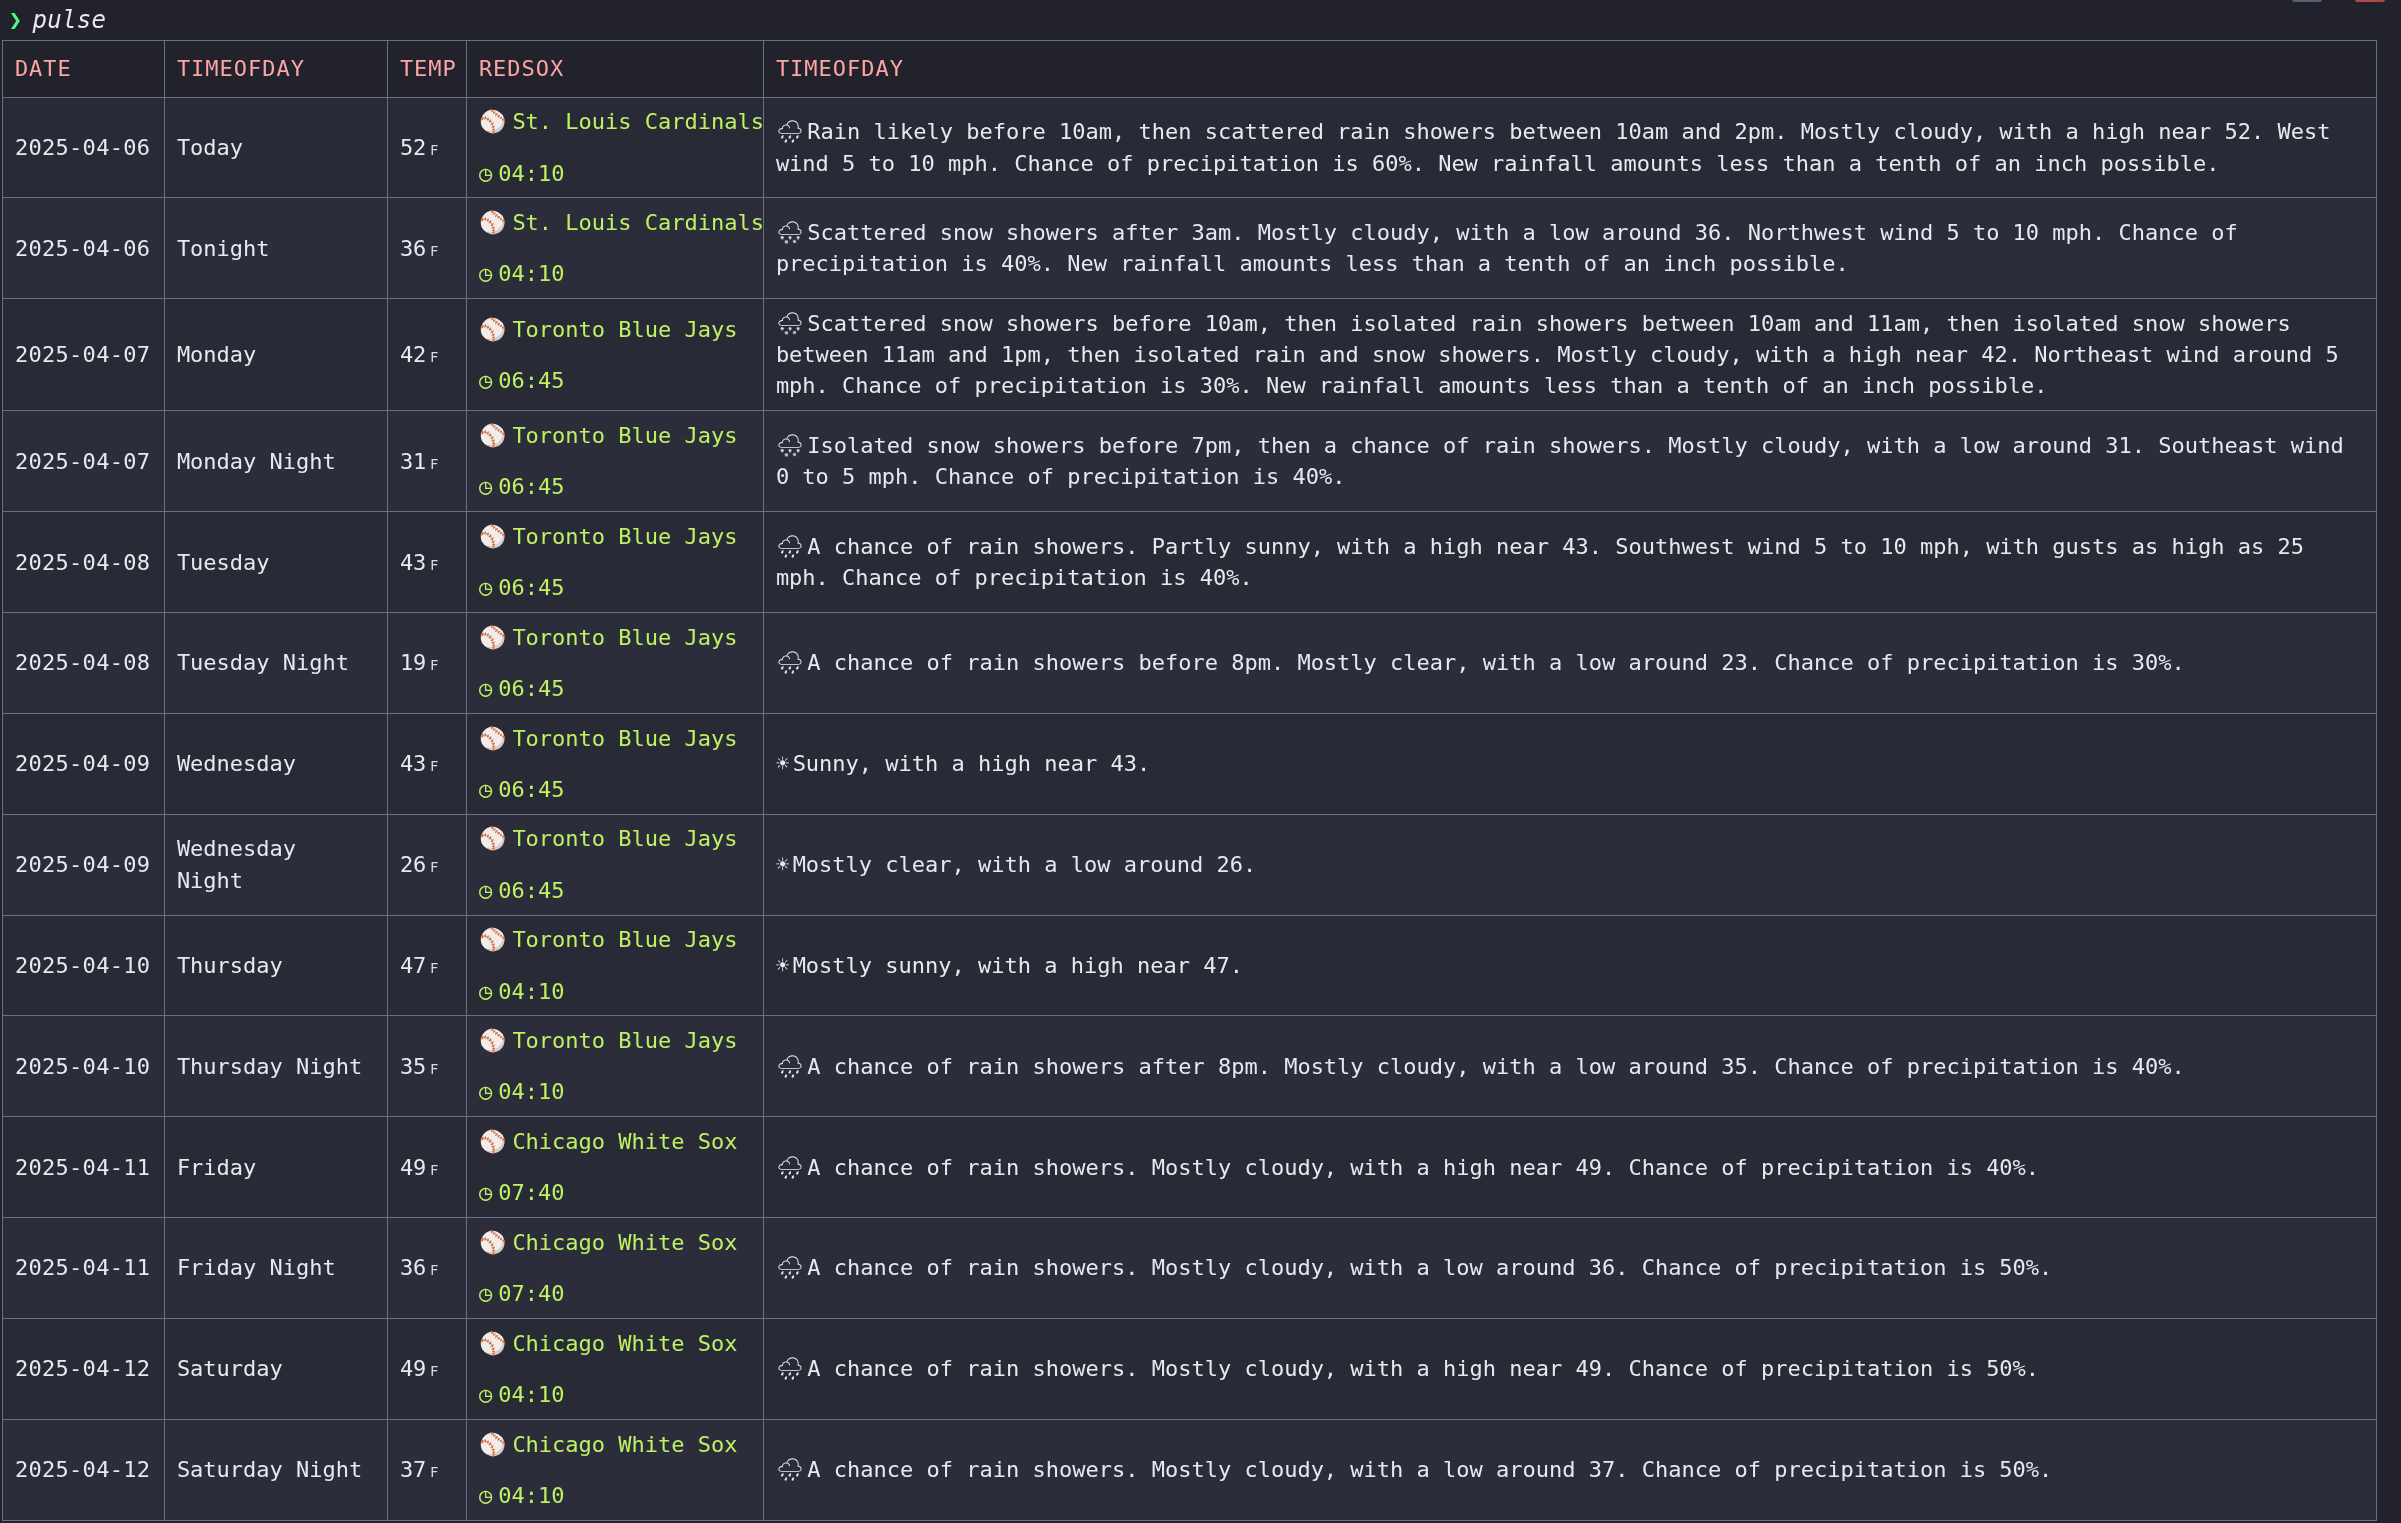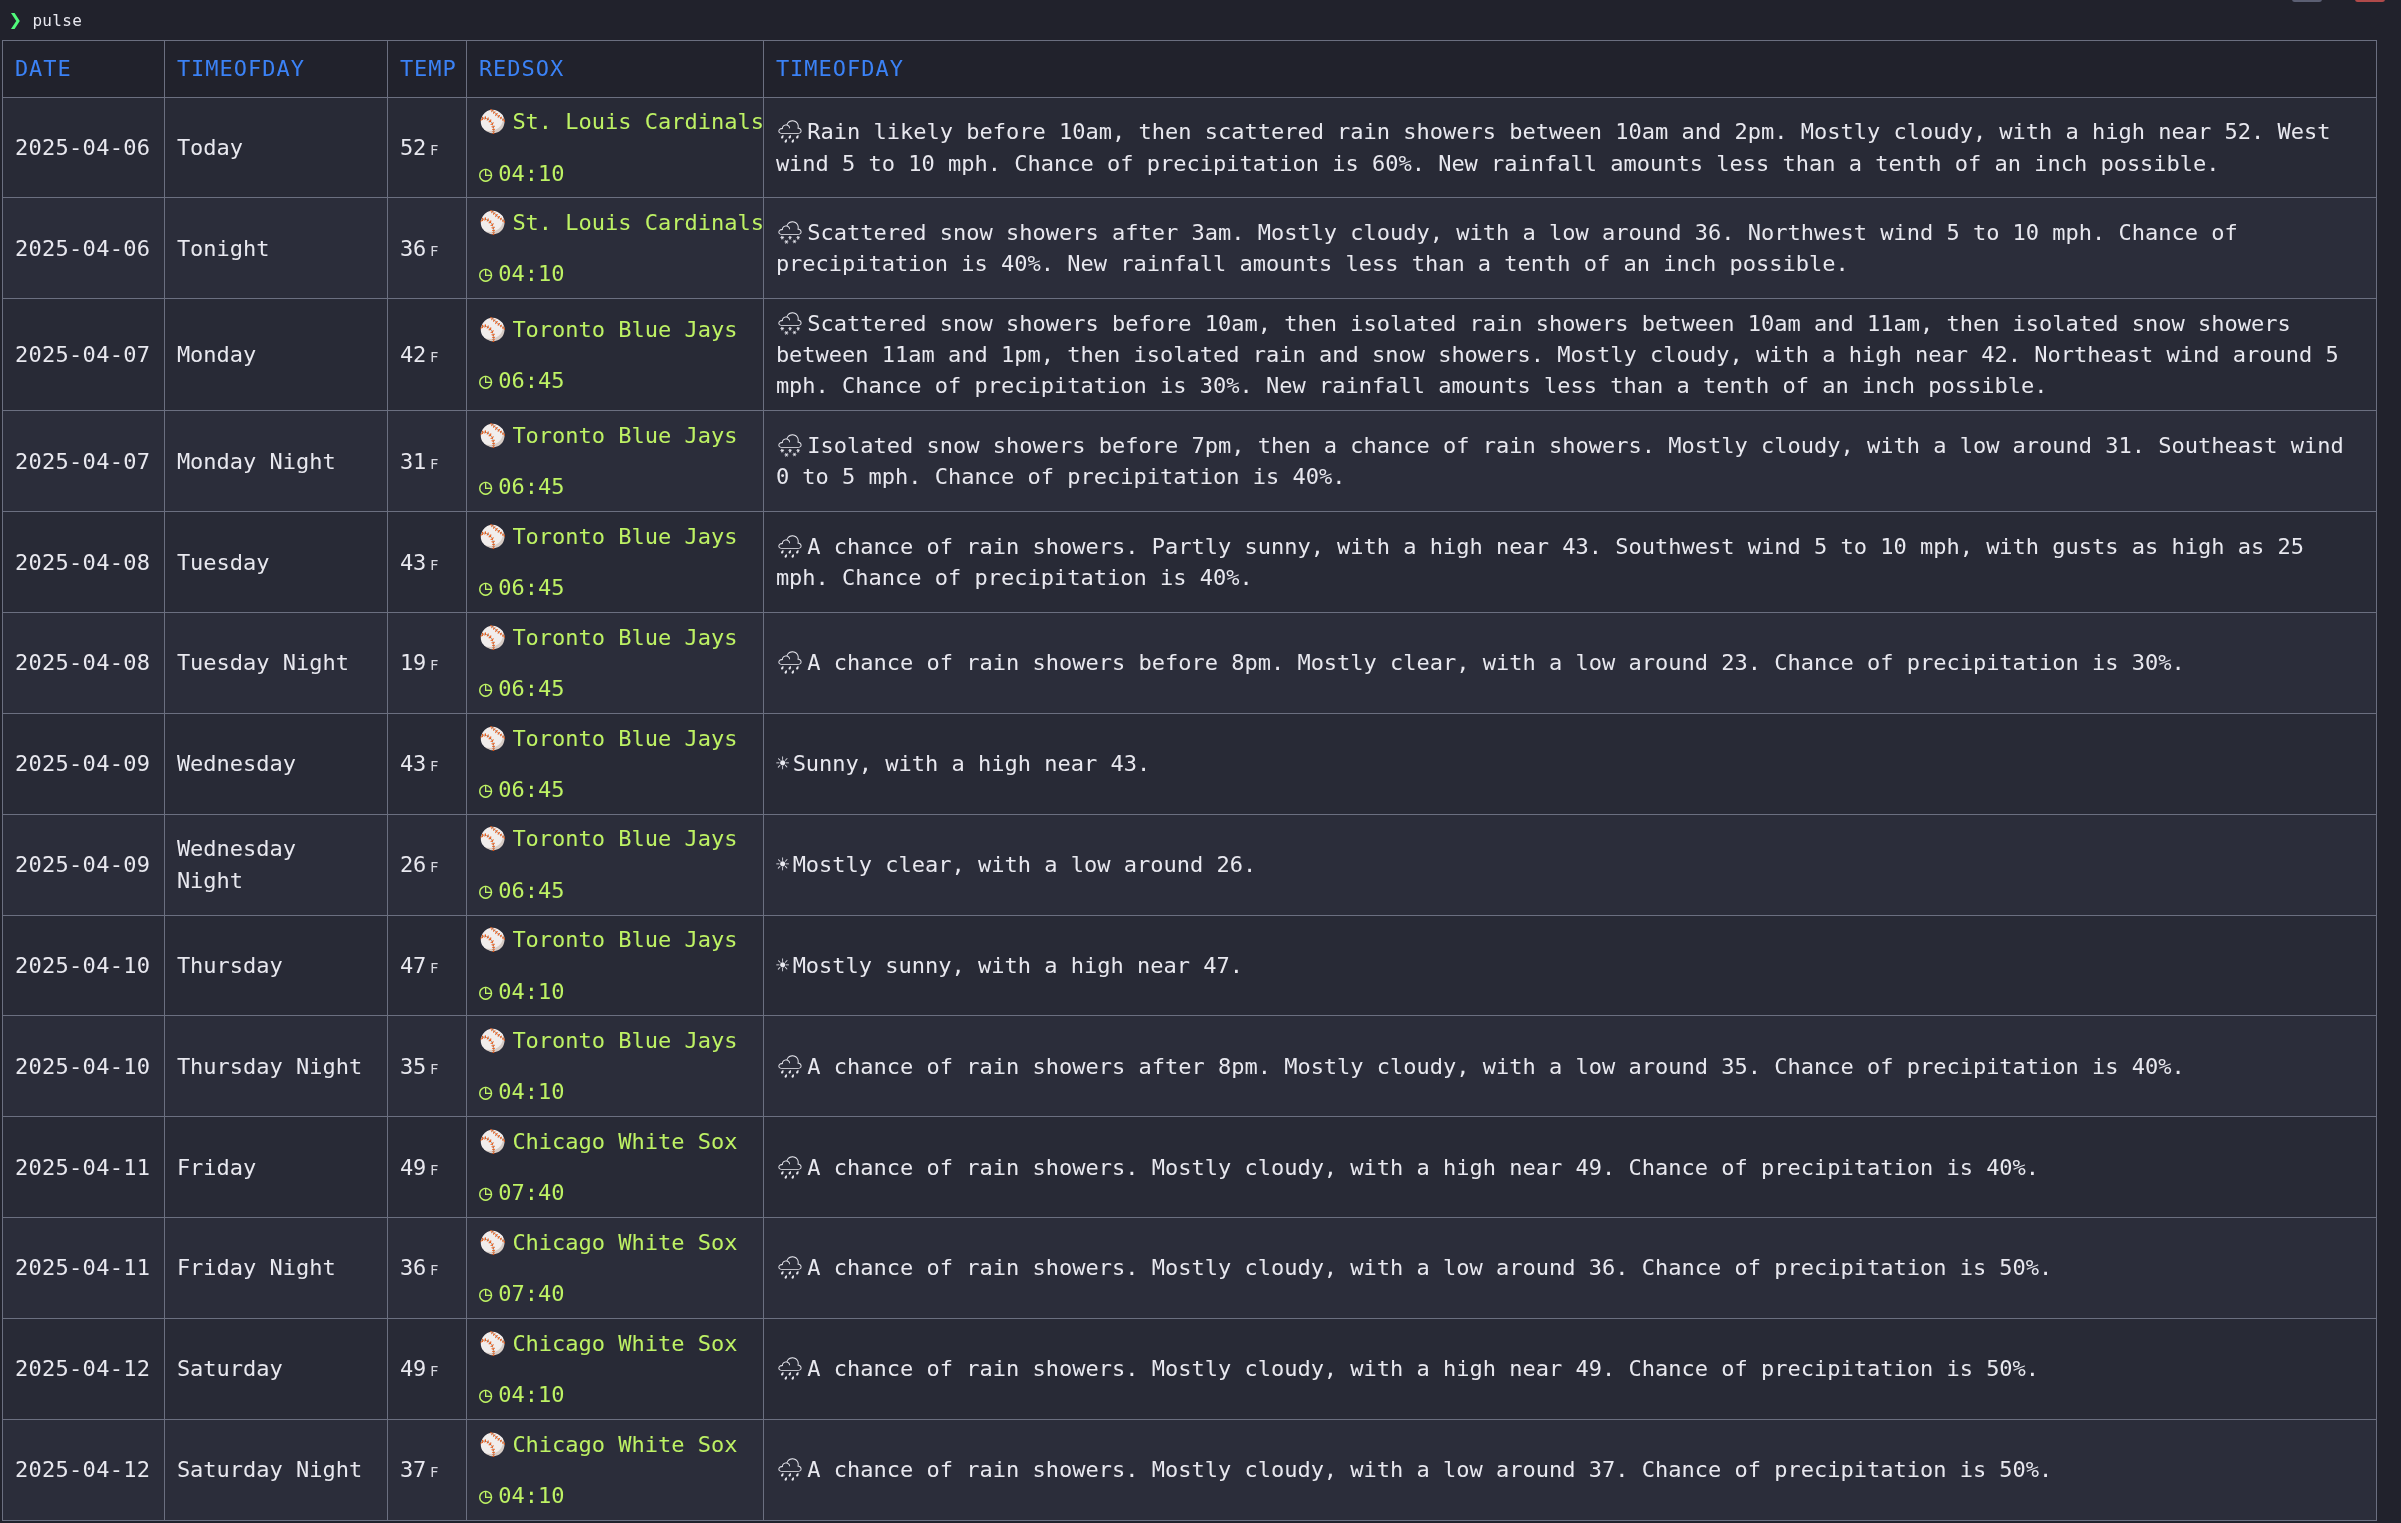--- a/index.html
+++ b/index.html
@@ -27,22 +27,23 @@
     overflow: hidden;
   }
   .prompt-caret {
     color: #50fa7b;
     font-size: 22px;
     margin-right: 10.5px;
     line-height: 1;
   }
   .prompt-text {
     color: #e8e8ef;
-    font-size: 16px;
+    font-size: 24px;
     letter-spacing: 0.3px;
+    font-style: italic;
   }
   .top-right-stub {
     position: absolute;
     right: 79px;
     top: -8.7px;
     width: 30px;
     height: 10.5px;
     background: #5b5f73;
     border-radius: 2.6px;
   }
@@ -75,21 +76,21 @@
     padding: 8.7px 12.2px;
     font-size: 22px;
     line-height: 1.42;
   }
   table.forecast thead th {
     font-weight: normal;
     text-align: left;
     padding-top: 12.2px;
     padding-bottom: 12.2px;
     letter-spacing: 1px;
-    color: #3b82f6;
+    color: #fca5a5;
   }
   col.c-date { width: 162px; }
   col.c-tod  { width: 223px; }
   col.c-temp { width: 79px; }
   col.c-sox  { width: 297px; }
   col.c-fc   { width: auto; }
 
   td.date { text-align: left; color: #e8e8ef; letter-spacing: 0.3px;}
   td.tod  { text-align: left; color: #e8e8ef; }
   td.temp { text-align: left; color: #e8e8ef; white-space: nowrap; }

